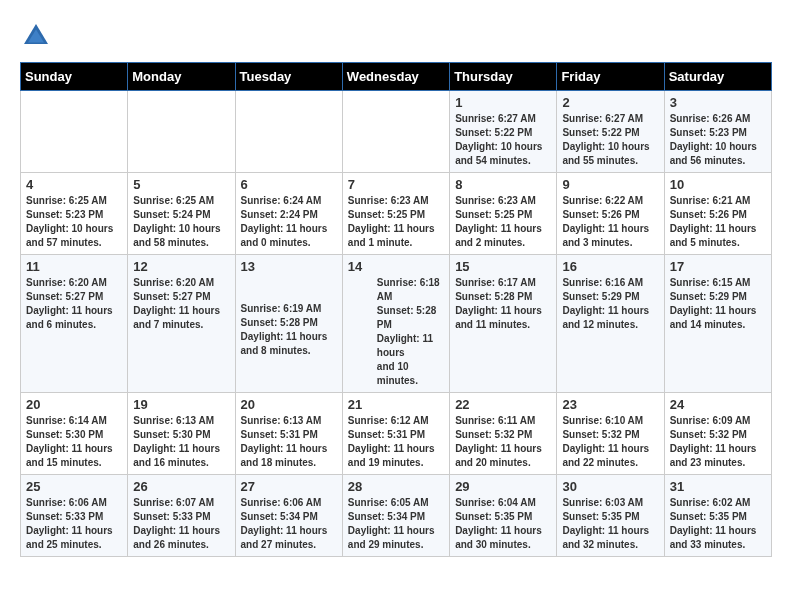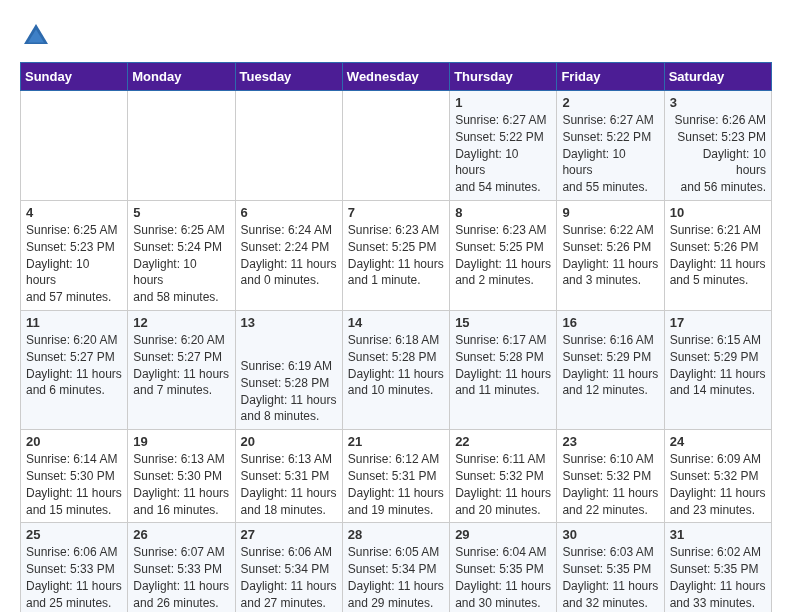--- a/index.html
+++ b/index.html
@@ -51,21 +51,21 @@
     .location {
       font-size: 16px;
       color: #555;
     }
     table {
       width: 100%;
       border-collapse: collapse;
       table-layout: fixed;
     }
     thead tr {
-      background-color: #4c1d95;
+      background-color: #000000;
       color: white;
       margin-top: 24px;
     }
     thead th {
       padding: 6px 4px;
       font-size: 13px;
       font-weight: bold;
       text-align: left;
       border: 1px solid #2d6aad;
     }
@@ -87,23 +87,24 @@
       font-size: 13px;
       font-weight: bold;
       color: #333;
       display: block;
       margin-bottom: 2px;
     }
     .empty-cell {
       background: #fff !important;
     }
     .cell-text {
-      font-size: 12px;
+      font-size: 10px;
       line-height: 1.4;
       color: #333;
+      font-weight: bold;
     }
   </style>
 </head>
 <body>
 
 <div class="header">
   <div class="logo">
     <svg class="logo-icon" viewBox="0 0 40 40">
       <polygon points="20,5 35,30 5,30" fill="#2d6aad"></polygon>
       <polygon points="20,12 30,28 10,28" fill="#4a90d9" opacity="0.6"></polygon>
@@ -146,21 +147,21 @@
         </td>
         <td>
           <span class="day-number">2</span>
           <div class="cell-text" style="white-space: pre-line;">Sunrise: 6:27 AM
 Sunset: 5:22 PM
 Daylight: 10 hours
 and 55 minutes.</div>
         </td>
         <td>
           <span class="day-number">3</span>
-          <div class="cell-text" style="white-space: pre-line; text-align: right;">Sunrise: 6:26 AM
+          <div class="cell-text" style="white-space: pre-line;">Sunrise: 6:26 AM
 Sunset: 5:23 PM
 Daylight: 10 hours
 and 56 minutes.</div>
         </td>
       </tr>
       <tr>
         <td>
           <span class="day-number">4</span>
           <div class="cell-text" style="white-space: pre-line;">Sunrise: 6:25 AM
 Sunset: 5:23 PM
@@ -227,21 +228,21 @@
         </td>
         <td>
           <span class="day-number">13</span>
           <div class="cell-text" style="white-space: pre-line; margin-top: 28px;">Sunrise: 6:19 AM
 Sunset: 5:28 PM
 Daylight: 11 hours
 and 8 minutes.</div>
         </td>
         <td>
           <span class="day-number">14</span>
-          <div class="cell-text" style="white-space: pre-line;">Sunrise: 6:18 AM
+          <div class="cell-text" style="white-space: pre-line; margin-left: 29px;">Sunrise: 6:18 AM
 Sunset: 5:28 PM
 Daylight: 11 hours
 and 10 minutes.</div>
         </td>
         <td>
           <span class="day-number">15</span>
           <div class="cell-text" style="white-space: pre-line;">Sunrise: 6:17 AM
 Sunset: 5:28 PM
 Daylight: 11 hours
 and 11 minutes.</div>

